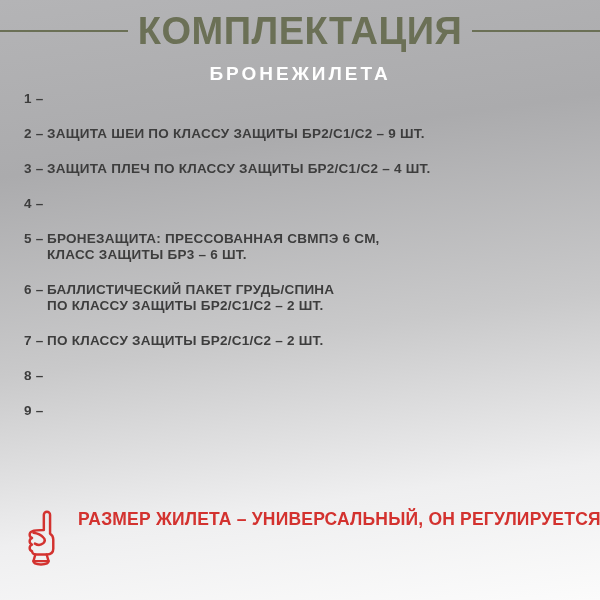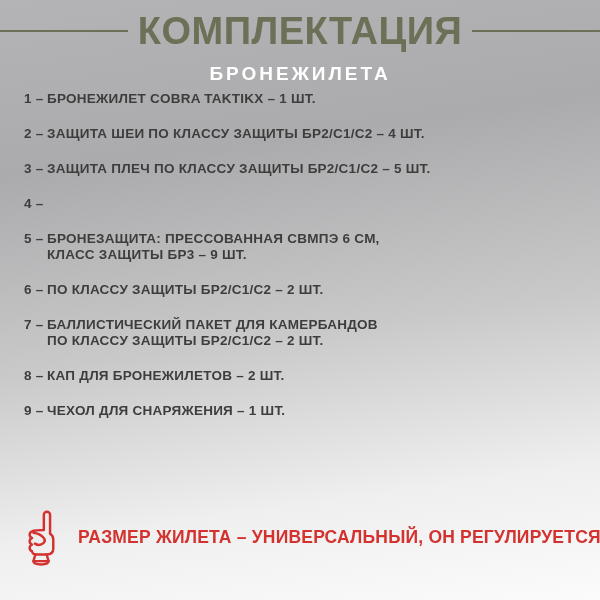--- a/index.html
+++ b/index.html
@@ -43,21 +43,21 @@
     font-weight: 700;
     letter-spacing: 0.25px;
     color: #3d3d3d;
   }
   .item-marker { width: 23px; flex-shrink: 0; }
   .item-text span { display: block; }
 
   
   .size-note {
     position: absolute; left: 24px; top: 509px; right: 10px;
-    display: flex; align-items: center; gap: 20px;
+    display: flex; align-items: flex-start; gap: 20px;
   }
   .hand-icon { flex-shrink: 0; display: block; }
   .note-text {
     font-size: 17.5px; font-weight: 700;
     letter-spacing: 0.2px;
     color: #d3322f;
     white-space: nowrap;
   }
 </style>
 </head>
@@ -71,78 +71,69 @@
       <h1 class="page-title">КОМПЛЕКТАЦИЯ</h1>
       <div class="rule"></div>
     </div>
     <div class="page-subtitle">БРОНЕЖИЛЕТА</div>
   </div>
 
   <div class="kit-list">
 
     <div class="kit-item">
       <span class="item-marker">1 –</span>
-      <span class="item-text">
-          <span>БРОНЕЖИЛЕТ COBRA TAKTIKX – 1 ШТ.</span>
-        </span>
     </div>
 
     <div class="kit-item">
       <span class="item-marker">2 –</span>
       <span class="item-text">
-          <span>ЗАЩИТА ШЕИ ПО КЛАССУ ЗАЩИТЫ БР2/С1/С2 – 4 ШТ.</span>
+          <span>ЗАЩИТА ШЕИ ПО КЛАССУ ЗАЩИТЫ БР2/С1/С2 – 9 ШТ.</span>
         </span>
     </div>
 
     <div class="kit-item">
       <span class="item-marker">3 –</span>
       <span class="item-text">
-          <span>ЗАЩИТА ПЛЕЧ ПО КЛАССУ ЗАЩИТЫ БР2/С1/С2 – 5 ШТ.</span>
+          <span>ЗАЩИТА ПЛЕЧ ПО КЛАССУ ЗАЩИТЫ БР2/С1/С2 – 4 ШТ.</span>
         </span>
     </div>
 
     <div class="kit-item">
       <span class="item-marker">4 –</span>
     </div>
 
     <div class="kit-item">
       <span class="item-marker">5 –</span>
       <span class="item-text">
         <span>БРОНЕЗАЩИТА: ПРЕССОВАННАЯ СВМПЭ 6 СМ,</span>
-        <span>КЛАСС ЗАЩИТЫ БР3 – 9 ШТ.</span>
+        <span>КЛАСС ЗАЩИТЫ БР3 – 6 ШТ.</span>
       </span>
     </div>
 
     <div class="kit-item">
       <span class="item-marker">6 –</span>
       <span class="item-text">
+        <span>БАЛЛИСТИЧЕСКИЙ ПАКЕТ ГРУДЬ/СПИНА</span>
         <span>ПО КЛАССУ ЗАЩИТЫ БР2/С1/С2 – 2 ШТ.</span>
       </span>
     </div>
 
     <div class="kit-item">
       <span class="item-marker">7 –</span>
       <span class="item-text">
-        <span>БАЛЛИСТИЧЕСКИЙ ПАКЕТ ДЛЯ КАМЕРБАНДОВ</span>
         <span>ПО КЛАССУ ЗАЩИТЫ БР2/С1/С2 – 2 ШТ.</span>
       </span>
     </div>
 
     <div class="kit-item">
       <span class="item-marker">8 –</span>
-      <span class="item-text">
-          <span>КАП ДЛЯ БРОНЕЖИЛЕТОВ – 2 ШТ.</span>
-        </span>
     </div>
 
     <div class="kit-item">
       <span class="item-marker">9 –</span>
-      <span class="item-text">
-          <span>ЧЕХОЛ ДЛЯ СНАРЯЖЕНИЯ – 1 ШТ.</span>
-        </span>
     </div>
 
   </div>
 
   <div class="size-note">
     <svg class="hand-icon" viewBox="0 0 36 60" width="34" height="57" aria-hidden="true">
       <g fill="none" stroke="#d3322f" stroke-width="2.6" stroke-linejoin="round" stroke-linecap="round">
         <path d="M21 22 L21 6 A3.3 3.3 0 0 1 27.6 6 L27.6 26 Q31 28 31 32 L31 42 Q31 48 24 48 L14 48 Q8.5 48 8.5 44.5 A3.7 3.7 0 0 1 8.5 37.5 A3.7 3.7 0 0 1 8.5 30.5 A3.7 3.7 0 0 1 8.5 23.5 Q12 22 21 22 Z"></path>
         <path d="M10 25 Q17 26 20.5 30 Q23.5 33 20.5 36 Q16.5 39.5 11.5 36.5"></path>
         <path d="M12 48 L10 55 L26 55 L24 48"></path>

